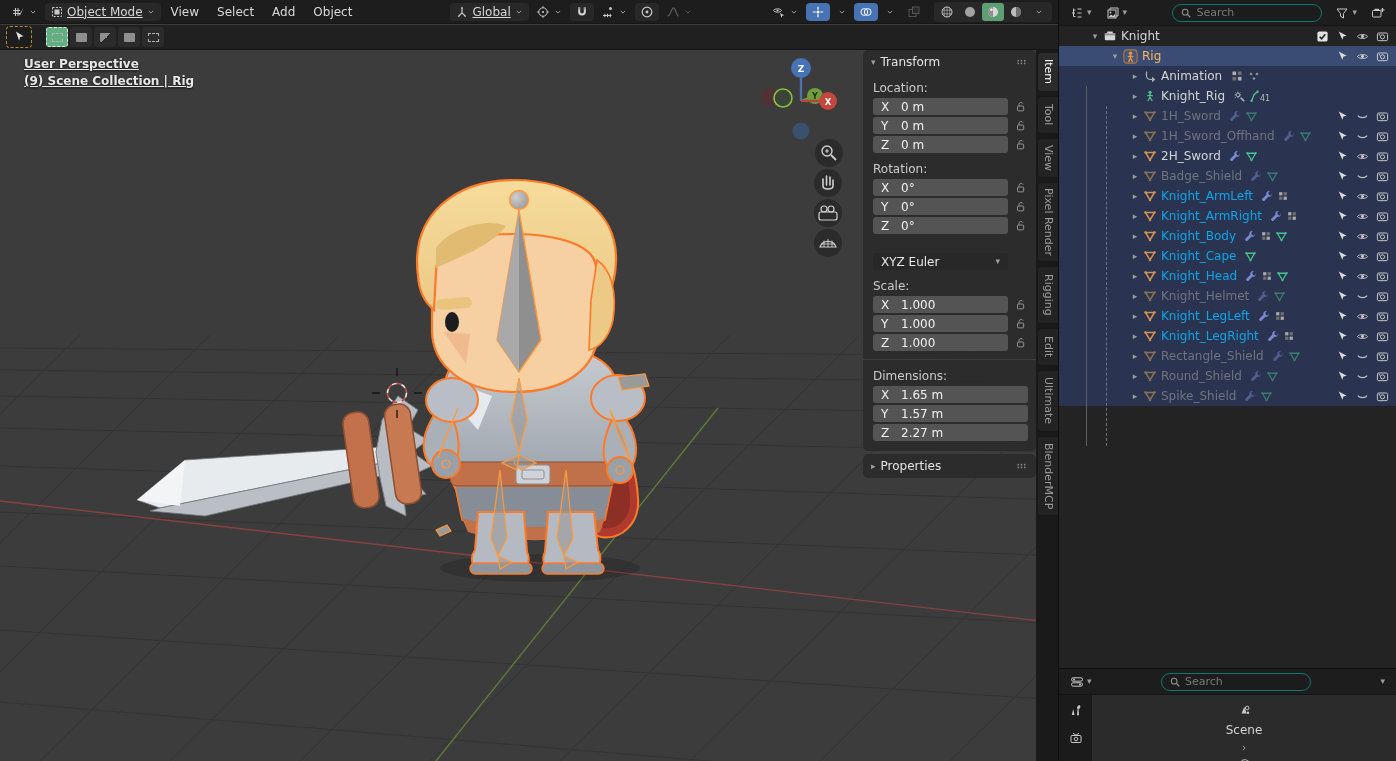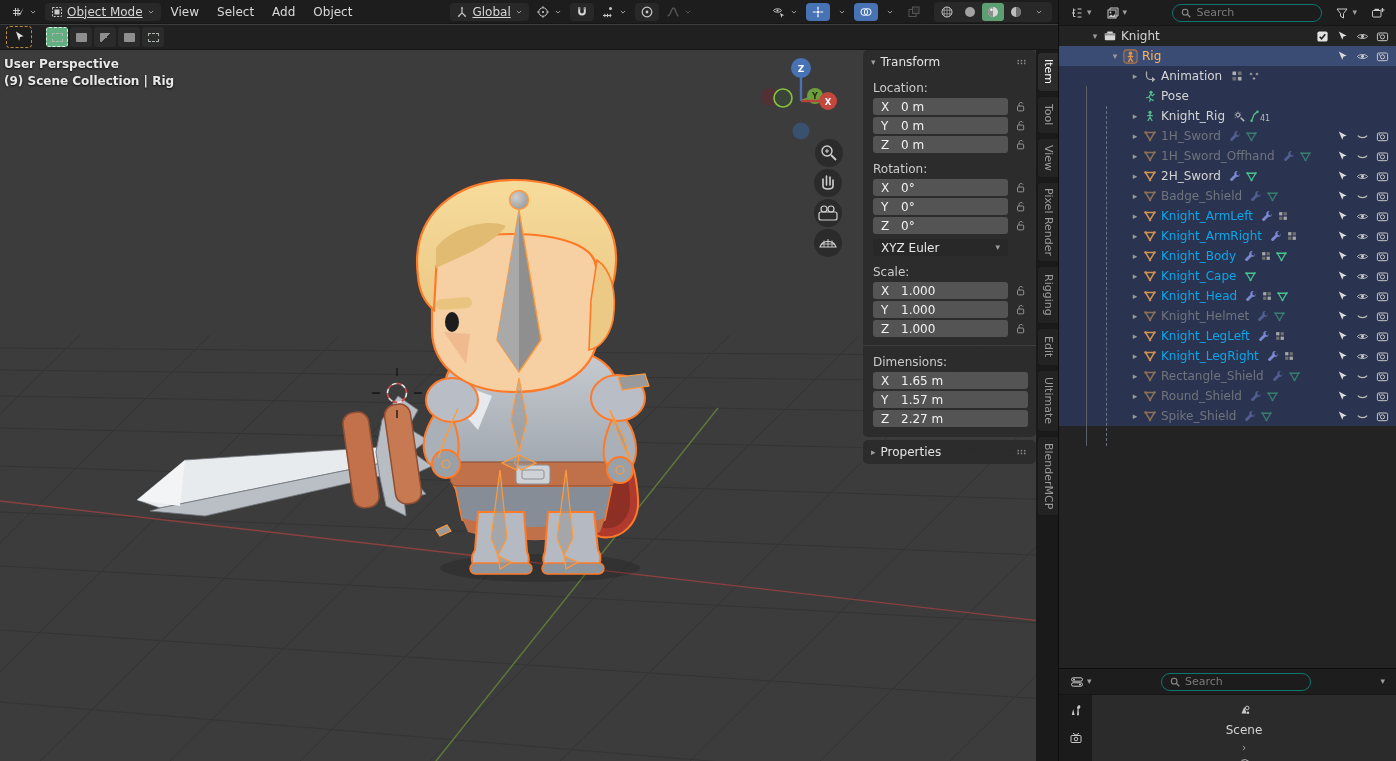--- a/index.html
+++ b/index.html
@@ -26,21 +26,21 @@
 
   
   .tool-active { width:26px; height:22px; border:1px dashed #b88a3a; border-radius:4px; display:flex; align-items:center; justify-content:center; background:#1d1d1d; }
   .selgrp { display:flex; gap:2px; margin-left:10px; }
   .selbtn { width:22px; height:20px; border-radius:3px; background:#2b2b2b; display:flex; align-items:center; justify-content:center; }
   .selbtn.active { background:#62b082; border:1px dashed #d8efe2; }
   .sb-sq { width:11px; height:9px; background:#8f8f8f; border-radius:1px; }
   .sb-sq.dash { background:transparent; border:1px dashed #aeb4ae; }
   .sb-sq.half { background:linear-gradient(135deg,#8f8f8f 55%,transparent 55%); }
 
-  .vp-overlay-text { position:absolute; left:4px; top:56px; z-index:20; color:#e8e8e8; text-shadow:0 1px 2px rgba(0,0,0,.8); line-height:17px; font-size:12px; }
+  .vp-overlay-text { position:absolute; left:24px; top:56px; z-index:20; color:#e8e8e8; text-shadow:0 1px 2px rgba(0,0,0,.8); line-height:17px; font-size:12px;text-decoration:underline; }
   .options-btn { position:absolute; right:28px; top:28px; z-index:25; background:#292929; border-radius:4px; padding:3px 8px; display:flex; gap:5px; align-items:center; color:#dcdcdc; }
 
   .gizmo-svg { position:absolute; left:750px; top:50px; z-index:22; }
   .navbtns-svg { position:absolute; left:805px; top:130px; z-index:22; }
 
   
   .npanel { position:absolute; left:863px; top:50px; width:173px; z-index:24; }
   .np-block { background:rgba(43,43,43,.97); border-radius:5px; margin-bottom:3px; padding-bottom:8px; }
   .np-block.collapsed { padding-bottom:0; }
   .np-head { height:24px; display:flex; align-items:center; gap:5px; padding:0 8px; color:#e4e4e4; }
@@ -597,21 +597,21 @@
               <span class="ax">Z</span>
               <span class="val">0°</span>
             </div>
             <span class="lockcol icn">
               <svg width="13" height="13" viewBox="0 0 14 14" fill="none" xmlns="http://www.w3.org/2000/svg">
                 <rect x="3.8" y="6.5" width="6.6" height="5.2" rx="1" stroke="#9a9a9a" fill="none"></rect>
                 <path d="M5.4 6.5V4.8a2.2 2.2 0 0 1 4.2-.9" stroke="#9a9a9a" fill="none"></path>
               </svg>
             </span>
           </div>
-        <div class="frow" style="margin-top:3px;">
+        <div class="frow" style="margin-top:17px;">
           <div class="dropdown-field">
             <span class="val">XYZ Euler</span>
             <span class="chev">▾</span>
           </div>
           <span class="lockcol"></span>
         </div>
 
         <div class="np-sec-label">Scale:</div>
         <div class="frow">
             <div class="field">
@@ -849,31 +849,20 @@
               </svg>
             </span>
             <span class="icn ">
               <svg width="14" height="14" viewBox="0 0 14 14" fill="none" xmlns="http://www.w3.org/2000/svg">
                 <path d="M4 3.5L5.6 5 4 6.5 2.4 5z" fill="#9a9a9a"></path>
                 <path d="M10 3.5L11.6 5 10 6.5 8.4 5z" fill="#9a9a9a"></path>
                 <path d="M7 8l1.6 1.5L7 11 5.4 9.5z" fill="#9a9a9a"></path>
               </svg>
             </span>
           </span>
-        </div>
-        <div class="ol-row bg-child">
-          <span style="width:68px;flex:none"></span>
-          <span class="ol-exp"></span>
-          <span class="icn " style="color:#56c08c">
-            <svg width="14" height="14" viewBox="0 0 14 14" fill="none" xmlns="http://www.w3.org/2000/svg">
-              <circle cx="8" cy="3.3" r="1.6" fill="#56c08c"></circle>
-              <path d="M7.5 5.3L6 8 3 9M7.5 5.3l2 1.5 2-2M6 8l1.5 2-1 2.7M7.6 10l3 1.6" stroke="#56c08c" stroke-width="1.2"></path>
-            </svg>
-          </span>
-          <span class="ol-label txt-normal">Pose</span>
         </div>
         <div class="ol-row bg-child">
           <span style="width:68px;flex:none"></span>
           <span class="ol-exp">▸</span>
           <span class="icn " style="color:#56c08c">
             <svg width="14" height="14" viewBox="0 0 14 14" fill="none" xmlns="http://www.w3.org/2000/svg">
               <circle cx="7" cy="3.3" r="1.6" fill="#56c08c"></circle>
               <path d="M7 5v3M4.2 6.8L7 6l2.8.8M7 8l-2.2 4M7 8l2.2 4" stroke="#56c08c" stroke-width="1.2"></path>
             </svg>
           </span>

